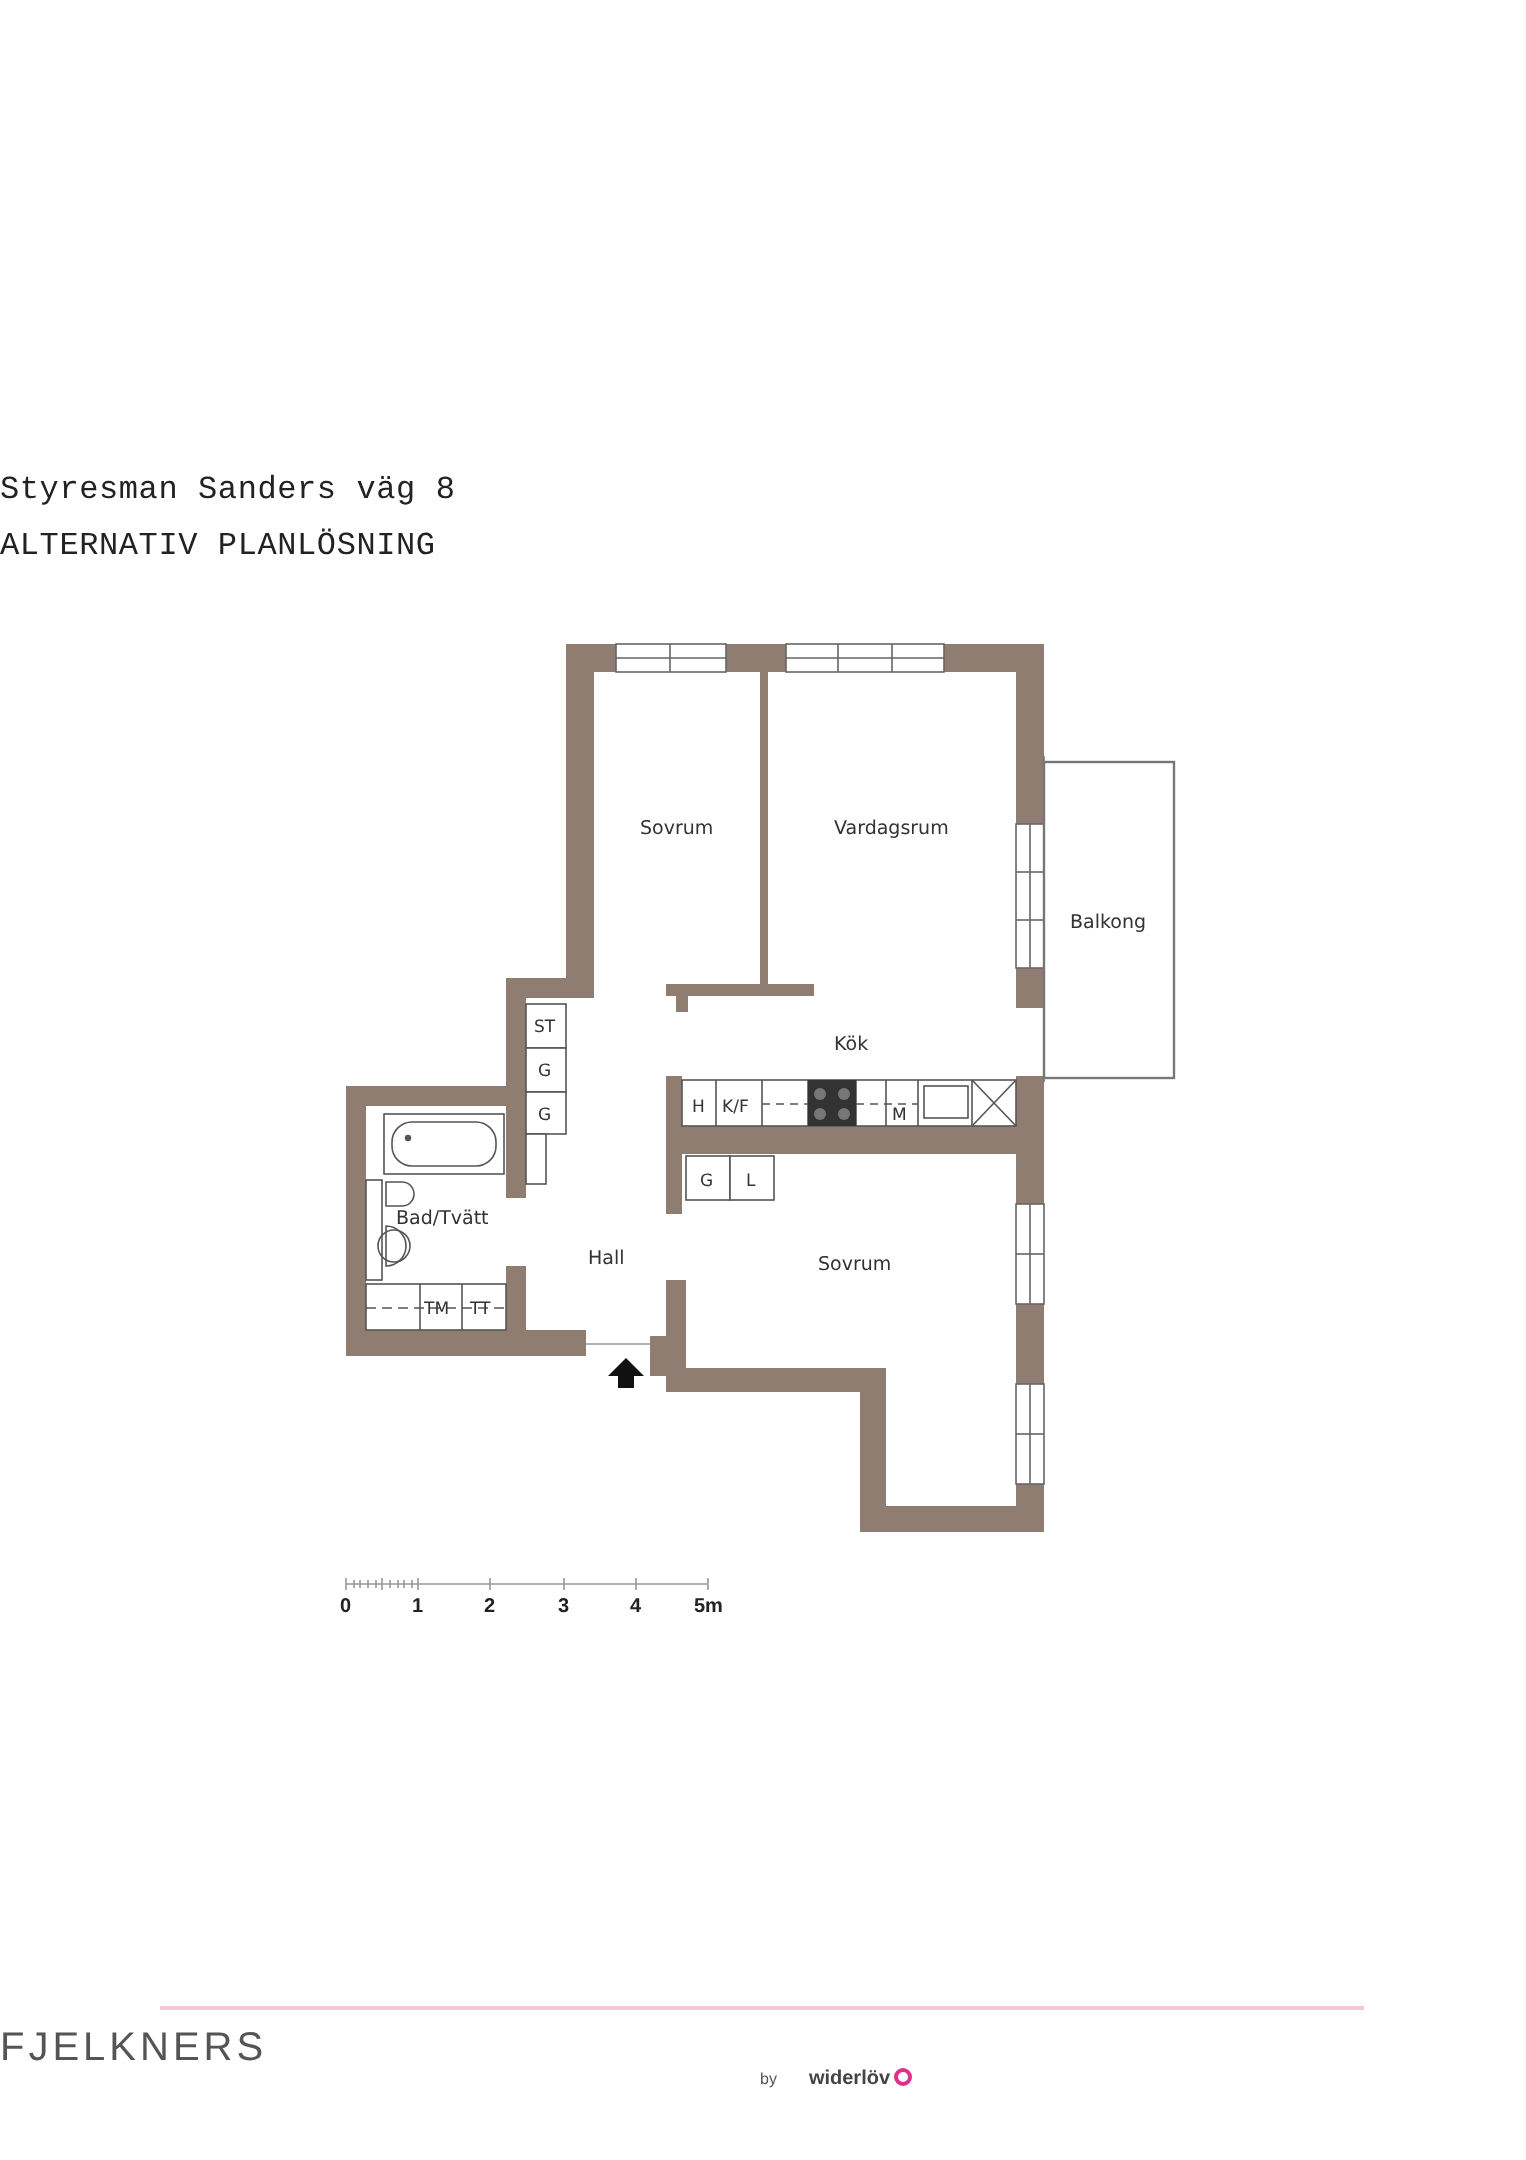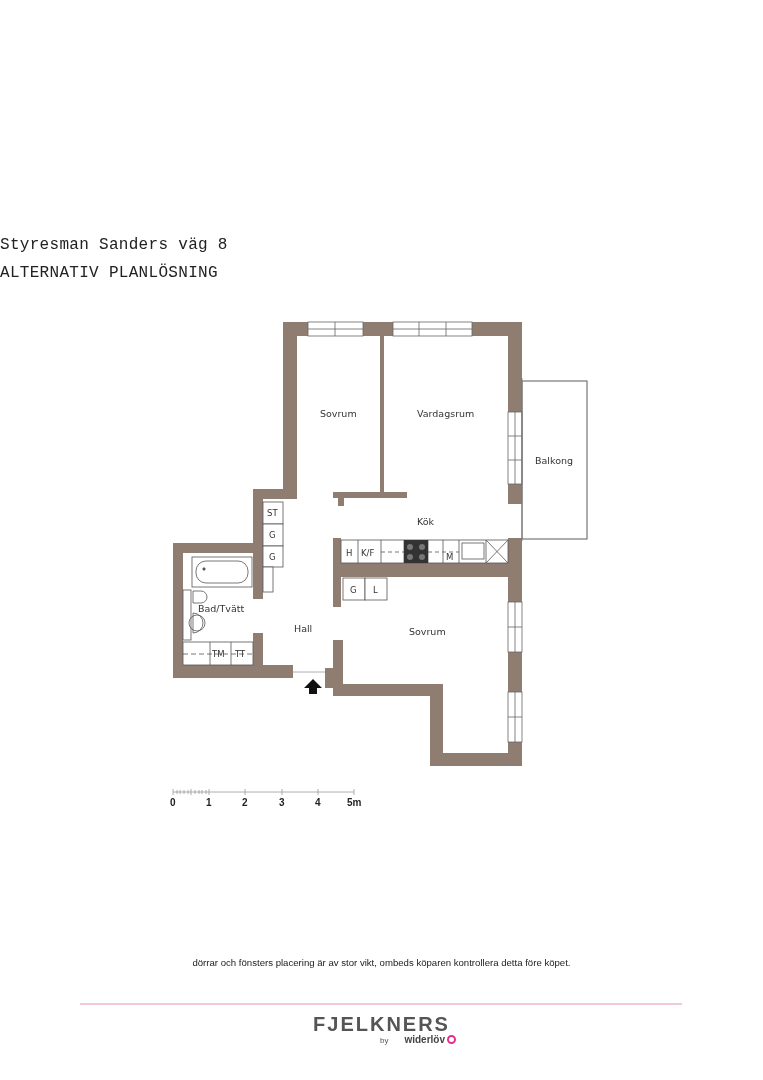--- a/index.html
+++ b/index.html
@@ -4,21 +4,21 @@
 <style>
   html, body { margin: 0; padding: 0; background: #ffffff; }
   body { width: 763px; height: 1080px; position: relative; overflow: hidden; font-family: "DejaVu Sans", sans-serif; }
   .title { position: absolute; left: 0; width: 642px; color: #222; font-family: Liberation Mono, monospace; font-size: 16px; letter-spacing: 0.3px; }
   #plan { position: absolute; left: 0; top: 0; }
   .room-label { font-family: "DejaVu Sans", sans-serif; font-size: 9.5px; fill: #333; }
   .fix-label { font-family: "DejaVu Sans", sans-serif; font-size: 8.5px; fill: #333; }
   .scale-label { font-family: "Liberation Sans", sans-serif; font-size: 10px; fill: #222; font-weight: bold; }
   .disclaimer { position: absolute; left: 0; width: 763px; top: 957px; text-align: center; font-family: "Liberation Sans", sans-serif; font-size: 9.6px; line-height: 12.8px; color: #222; }
   .rule { position: absolute; left: 80px; top: 1003px; width: 602px; height: 2px; background: #f2c8d6; }
-  .brand { position: absolute; left: 0; width: 763px; top: 1013px; text-align: center; font-family: "Liberation Sans", sans-serif; font-weight: bold; font-size: 20px; letter-spacing: 2px; color: #555; }
+  .brand { position: absolute; left: 0; width: 763px; top: 1013px; font-family: "Liberation Sans", sans-serif; font-weight: normal; font-size: 20px; letter-spacing: 2px; color: #555; }
   .byline { position: absolute; left: 380px; top: 1033px; font-family: "Liberation Sans", sans-serif; font-size: 11px; color: #555; white-space: nowrap; }
   .byline .by { font-size: 8px; margin-right: 16px; }
   .byline .wl { font-weight: bold; font-size: 10px; color: #444; }
   .flower { display: inline-block; width: 9px; height: 9px; border: 2px solid #e0308c; border-radius: 50%; margin-left: 2px; vertical-align: -1px; box-sizing: border-box; }
 </style>
 </head>
 <body>
 
 <div class="title" style="top:236px;">Styresman Sanders väg 8</div>
 <div class="title" style="top:248px;margin-top:16px;">ALTERNATIV PLANLÖSNING</div>
@@ -177,19 +177,18 @@
     <text class="scale-label" x="170" y="806">0</text>
     <text class="scale-label" x="206" y="806">1</text>
     <text class="scale-label" x="242" y="806">2</text>
     <text class="scale-label" x="279" y="806">3</text>
     <text class="scale-label" x="315" y="806">4</text>
     <text class="scale-label" x="347" y="806">5m</text>
   </g>
 </svg>
 
 <div class="disclaimer">
-  <div>dörrar och fönsters placering är av stor vikt, ombeds köparen kontrollera detta före köpet.</div>
 </div>
 <div class="rule"></div>
 <div class="brand">FJELKNERS</div>
 <div class="byline">
   <span class="by">by</span><span class="wl">widerlöv</span><span class="flower"></span>
 </div>
 
 </body></html>

